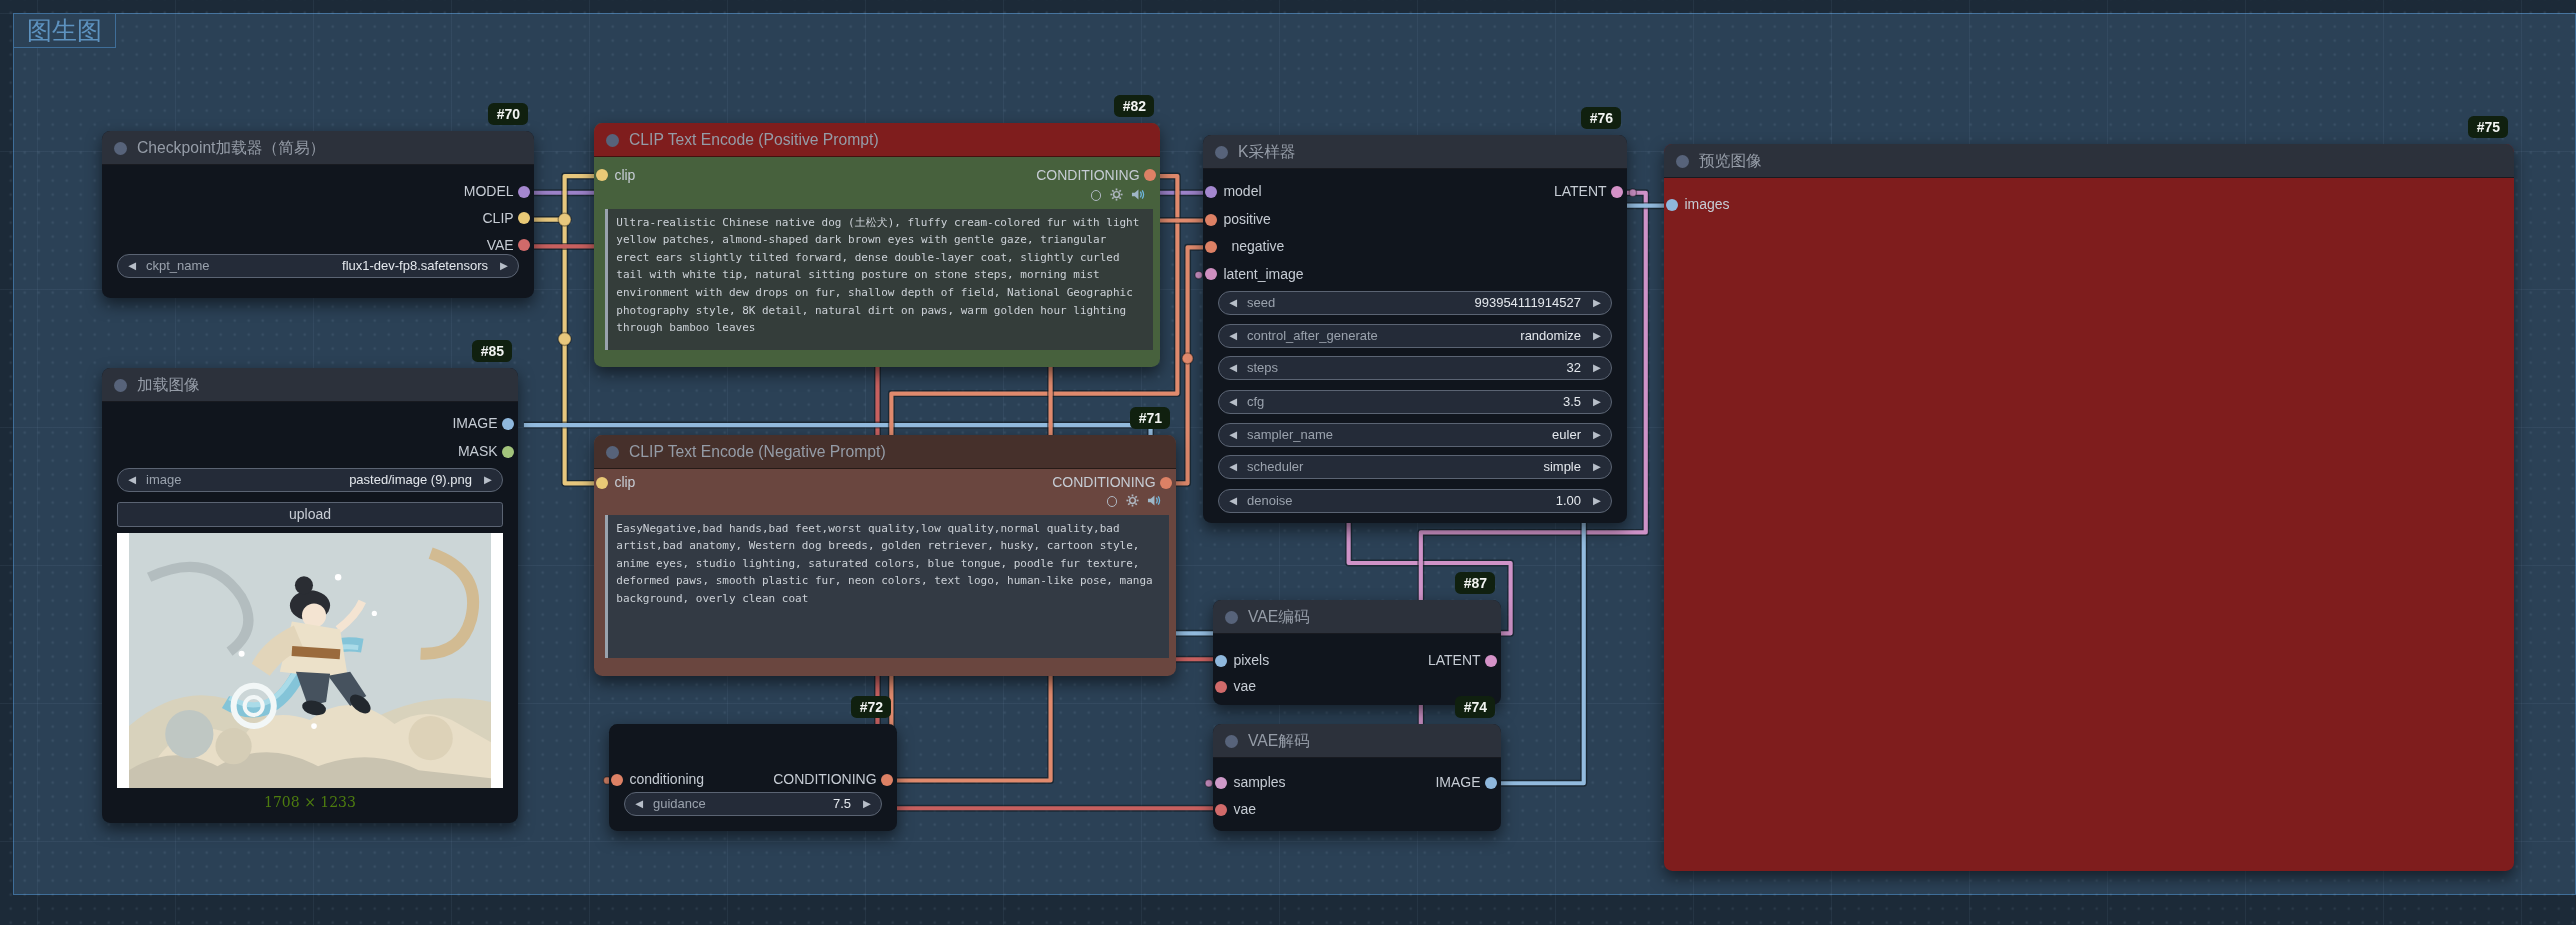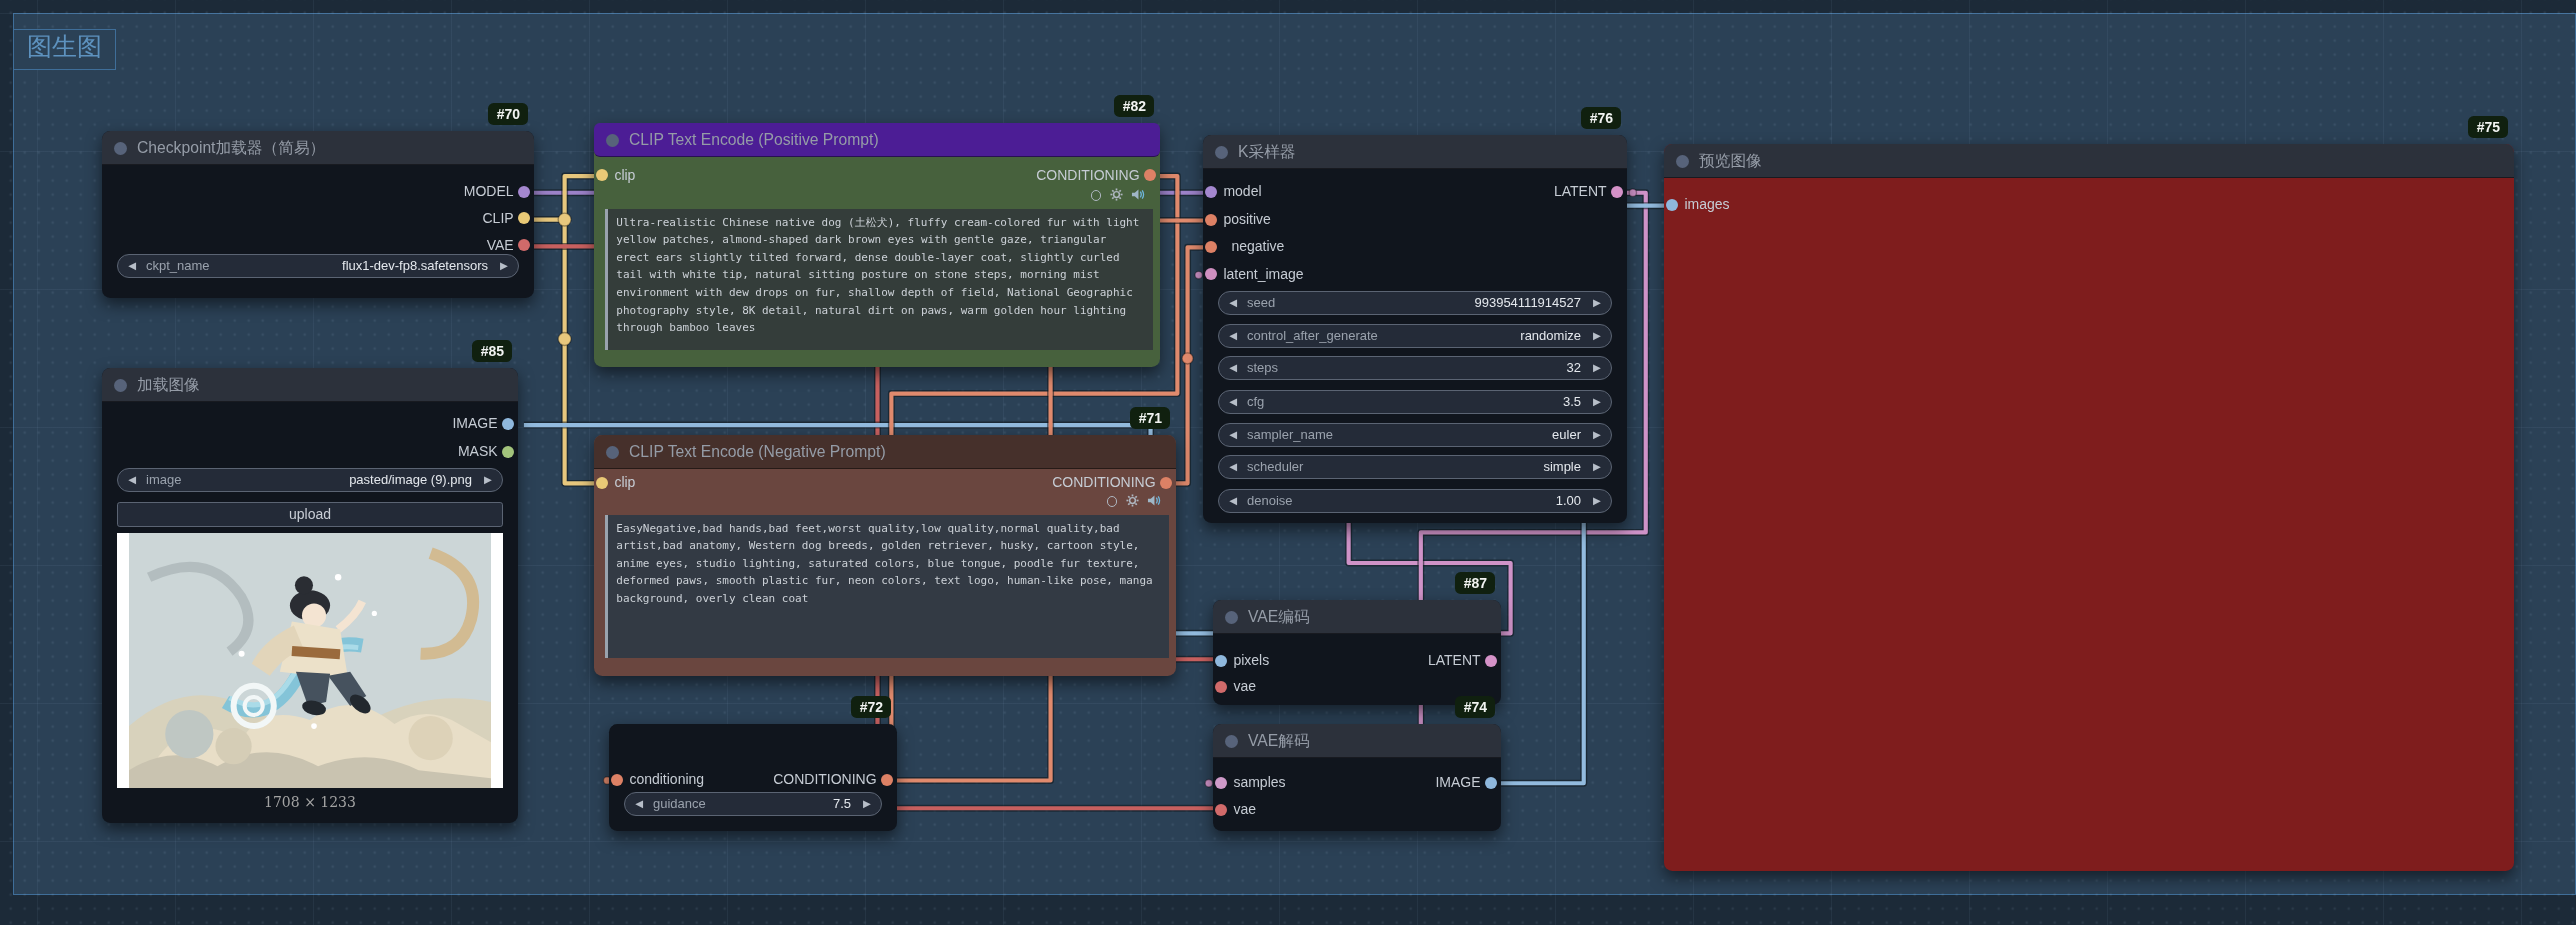--- a/index.html
+++ b/index.html
@@ -1,40 +1,40 @@
 <!DOCTYPE html>
 <html style="font-size:15px"><head>
 <meta charset="utf-8">
 <style>
   html,body{margin:0;padding:0;background:#141e2a;}
   #canvas{position:relative;width:2576px;height:926px;overflow:hidden;
     background:#1c2a38;font-family:"Liberation Sans",sans-serif;}
   
   #group-fill{position:absolute;left:13px;top:13px;width:2563px;height:882px;
     background:#2b4156;border:0.9px solid #3f6e99;box-sizing:border-box;}
-  #group-title{position:absolute;left:13px;top:13px;height:41px;padding:0 13px;
+  #group-title{position:absolute;left:13px;top:13px;height:35px;padding:0 13px;
     background:#2b4156;border:0.9px solid #3f6e99;box-sizing:border-box;
-    color:#5d92bf;font-size:25px;line-height:33px;font-weight:400;margin-top:16px;}
+    color:#5d92bf;font-size:25px;line-height:33px;font-weight:400;}
   #grid{position:absolute;inset:0;pointer-events:none;
     background-image:
       linear-gradient(to right, rgba(160,195,225,0.07) 0.9px, transparent 0.9px),
       linear-gradient(to bottom, rgba(160,195,225,0.07) 0.9px, transparent 0.9px),
       radial-gradient(circle, rgba(170,200,225,0.10) 1.1px, transparent 1.7px);
     background-size:138px 100%,100% 138px,14px 14px;
     background-position:37px 0,0 13px,3.7px 5.6px;}
   #wires{position:absolute;left:0;top:0;}
   
   .node{position:absolute;border-radius:8.3px;background:#10151d;
     box-shadow:0 6.5px 15px rgba(0,0,0,0.5);}
   .node.green{background:#47613d;}
   .node.red{background:#6a463f;padding-left:16px;}
   .node.preview{background:#7f1d1d;}
   .nhead{position:absolute;left:0;top:0;right:0;height:34px;border-radius:8.3px 8.3px 0 0;
     background:#2c313b;border-bottom:0.9px solid rgba(0,0,0,0.45);box-sizing:border-box;}
-  .green .nhead{background:#4c1d95;border-radius:6px;}
+  .green .nhead{background:#7f1d1d;}
   .red .nhead{background:#46302b;}
   .hdot{position:absolute;left:12px;top:11px;width:13px;height:13px;border-radius:50%;
     background:#57637a;}
   .ntitle{position:absolute;left:35px;top:0;right:9.3px;line-height:33px;font-size:15.7px;
     color:#959ca7;white-space:nowrap;overflow:hidden;}
   .badge{position:absolute;top:-28px;right:5.6px;height:22px;padding:0 8.3px;border-radius:5.6px;
     background:#10200f;color:#f2f4f2;font-size:14px;font-weight:bold;line-height:22px;}
   .slotdot{position:absolute;width:12px;height:12px;border-radius:50%;}
   .slotlabel{position:absolute;font-size:14px;color:#c6ccd4;white-space:nowrap;}
   .slotlabel.out{text-align:right;}
@@ -50,21 +50,21 @@
   .ta{position:absolute;left:11px;right:7.4px;background:#323a40;border-left:3.7px solid #9aa3ae;
     box-sizing:border-box;padding:4.6px 8.3px;font-family:"DejaVu Sans Mono",monospace;
     font-size:11px;line-height:17.6px;color:#ccd1d7;white-space:pre-wrap;overflow:hidden;}
   .green .ta{background:#343d3a;}
   .red .ta{background:#333a44;}
   .iconrow{position:absolute;right:15px;display:flex;gap:8.3px;align-items:center;height:15px;}
   .circ-ic{width:10.2px;height:10.2px;border:1.4px solid #aeb6c0;border-radius:50%;box-sizing:border-box;}
   .imgbox{position:absolute;left:15px;right:15px;background:#ffffff;overflow:hidden;}
   .imgart{position:absolute;left:12px;right:12px;top:0;bottom:0;}
   .caption{position:absolute;left:0;right:0;text-align:center;
-    font-family:"DejaVu Serif",serif;font-size:14px;color:#a3a3a3;}
+    font-family:"DejaVu Serif",serif;font-size:14px;color:#4d7c0f;}
 </style>
 </head>
 <body>
 
 <div id="canvas">
   <div id="group-fill"></div>
   <div id="grid"></div>
   <div id="group-title">图生图</div>
   <svg id="wires" width="2576" height="926" viewBox="0 0 2783 1000">
       <polyline points="566,208 1309,208" fill="none" stroke="#0f151c" stroke-width="7.5" stroke-opacity="0.55" stroke-linejoin="round"></polyline>

